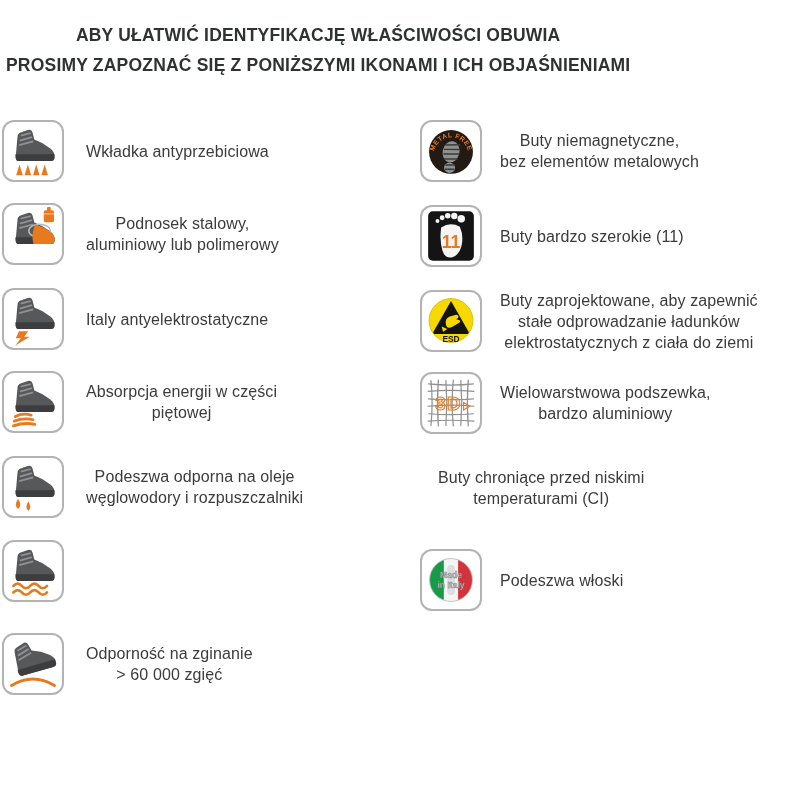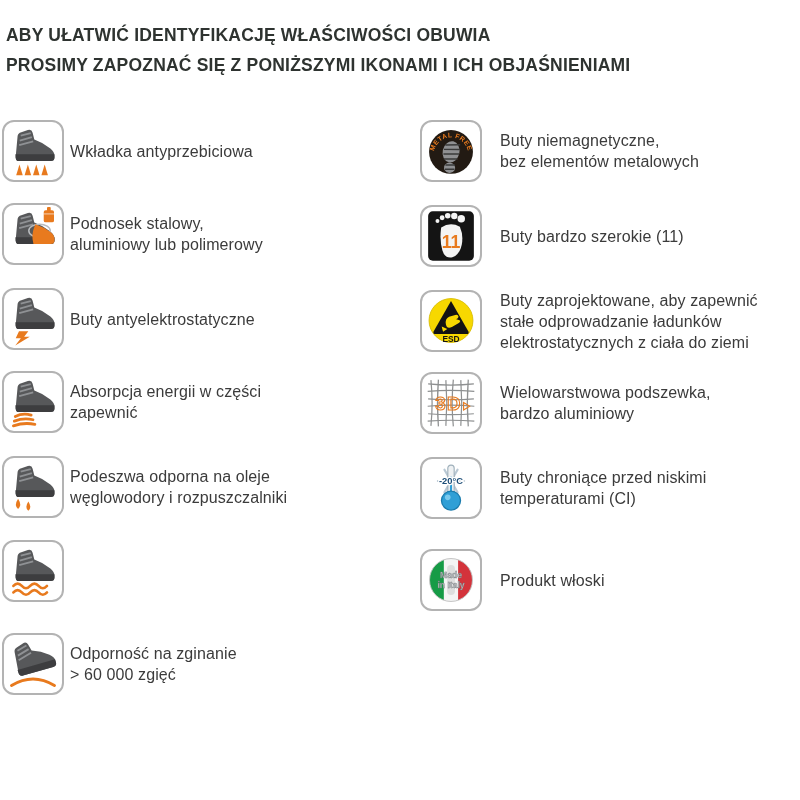--- a/index.html
+++ b/index.html
@@ -1,30 +1,30 @@
 <!DOCTYPE html>
 <html><head>
 <meta charset="utf-8">
 <style>
   html,body{margin:0;padding:0;background:#ffffff;}
   .page{
     position:relative;width:764px;height:800px;background:#ffffff;overflow:hidden;
-    font-family:"Liberation Sans",sans-serif;color:#3b3b3b;
+    font-family:"Liberation Sans",sans-serif;color:#3b3b3b;text-align:center;
   }
   .header{
     position:absolute;left:6px;top:20px;
     font-size:17.5px;font-weight:bold;color:#2e3330;line-height:30px;letter-spacing:.2px;
   }
   .item{position:absolute;display:flex;align-items:center;height:62px;}
   .item .iconbox{
     flex:0 0 auto;width:58px;height:58px;border:2px solid #b3b3b3;border-radius:12px;
     background:#fff;display:flex;align-items:center;justify-content:center;
   }
   .item .label{
-    margin-left:6px;font-size:16px;line-height:21px;white-space:pre-line;
+    margin-left:22px;font-size:16px;line-height:21px;white-space:pre-line;
     letter-spacing:.1px;max-width:335px;
   }
   .col-right .label{margin-left:18px;max-width:305px;}
   .l1{left:2px;top:120px}.l2{left:2px;top:203px}.l3{left:2px;top:288px}.l4{left:2px;top:371px}
   .l5{left:2px;top:456px}.l6{left:2px;top:540px}.l7{left:2px;top:633px}.l8{left:2px;top:716px}
   .r1{left:420px;top:120px}.r2{left:420px;top:205px}.r3{left:420px;top:290px}
   .r4{left:420px;top:372px}.r5{left:420px;top:457px}.r6{left:420px;top:549px}
   svg{display:block}
   .hiddendefs{position:absolute;width:0;height:0;overflow:hidden}
 </style>
@@ -79,36 +79,36 @@
 aluminiowy lub polimerowy</span>
   </div>
 
   <div class="item col-left l3">
     <span class="iconbox">
       <svg width="56" height="56" viewBox="0 0 60 60">
         <use href="#boot-sym"></use>
         <polygon points="15,43 25,43 20.5,49 26.5,49 11,58.5 17,50.5 11.5,50.5" fill="#e87a1e"></polygon>
       </svg>
     </span>
-    <span class="label">Buty antyelektrostatyczne</span>
+    <span class="label">Italy antyelektrostatyczne</span>
   </div>
 
   <div class="item col-left l4">
     <span class="iconbox">
       <svg width="56" height="56" viewBox="0 0 60 60">
         <use href="#boot-sym"></use>
         <g stroke="#e87a1e" stroke-width="3" fill="none" stroke-linecap="round">
           <path d="M11,45.5 Q19,41.5 28,44"></path>
           <path d="M10,50.5 Q20,46.5 30,49"></path>
           <path d="M9,55.5 Q21,51.5 32,54"></path>
         </g>
       </svg>
     </span>
     <span class="label">Absorpcja energii w części
-zapewnić</span>
+piętowej</span>
   </div>
 
   <div class="item col-left l5">
     <span class="iconbox">
       <svg width="56" height="56" viewBox="0 0 60 60">
         <use href="#boot-sym"></use>
         <path d="M14,42.5 Q18.6,49.5 14,53.5 Q9.4,49.5 14,42.5 Z" fill="#e87a1e"></path>
         <path d="M25,45.5 Q29.2,51.8 25,55.5 Q20.8,51.8 25,45.5 Z" fill="#e87a1e"></path>
       </svg>
     </span>
@@ -215,34 +215,20 @@
         </g>
         <text x="13" y="38" font-size="20" font-weight="bold" fill="none" stroke="#e87a1e" stroke-width="1.2" letter-spacing="1.5">3D</text>
         <path d="M43.5,29.5 L50,33.5 L43.5,37.5 Z" fill="none" stroke="#e87a1e" stroke-width="1.2"></path>
       </svg>
     </span>
     <span class="label">Wielowarstwowa podszewka,
 bardzo aluminiowy</span>
   </div>
 
   <div class="item col-right r5">
-    <span class="iconbox">
-      <svg width="56" height="56" viewBox="0 0 60 60">
-        <g stroke="#b9c8d4" stroke-width="2.4" stroke-linecap="round">
-          <path d="M16,22.5 H44"></path>
-          <path d="M23,10.5 L37,34.5"></path>
-          <path d="M37,10.5 L23,34.5"></path>
-        </g>
-        <rect x="26.6" y="5.5" width="6.8" height="31" rx="3.2" fill="#eef1f3" stroke="#9eafba" stroke-width="1.2"></rect>
-        <rect x="28.9" y="18" width="2.2" height="19" fill="#2f9fd6"></rect>
-        <circle cx="30" cy="43.5" r="10.2" fill="#2f9fd6" stroke="#1b7cae" stroke-width="1.4"></circle>
-        <circle cx="26.5" cy="40" r="3" fill="#8fd4f2" opacity="0.8"></circle>
-        <text x="30" y="26" font-size="10" font-weight="bold" fill="#1c4d77" stroke="#ffffff" stroke-width="2.6" paint-order="stroke" text-anchor="middle">-20°C</text>
-      </svg>
-    </span>
     <span class="label">Buty chroniące przed niskimi
 temperaturami (CI)</span>
   </div>
 
   <div class="item col-right r6">
     <span class="iconbox">
       <svg width="56" height="56" viewBox="0 0 60 60">
         <defs>
             <clipPath id="itclip">
               <circle cx="30" cy="30" r="23"></circle>
@@ -254,16 +240,16 @@
           <rect x="37.6" y="7" width="15.4" height="46" fill="#d3333b"></rect>
           <rect x="25.8" y="14" width="8.4" height="32" rx="4" fill="#dedede"></rect>
         </g>
         <circle cx="30" cy="30" r="23" fill="none" stroke="#bfbfbf" stroke-width="1"></circle>
         <g font-size="9.2" font-weight="bold" text-anchor="middle" fill="#c8cccf" stroke="#6e7276" stroke-width="0.4">
           <text x="30" y="28">Made</text>
           <text x="30" y="39">in Italy</text>
         </g>
       </svg>
     </span>
-    <span class="label">Produkt włoski</span>
+    <span class="label">Podeszwa włoski</span>
   </div>
 
 </div>
 
 </body></html>

